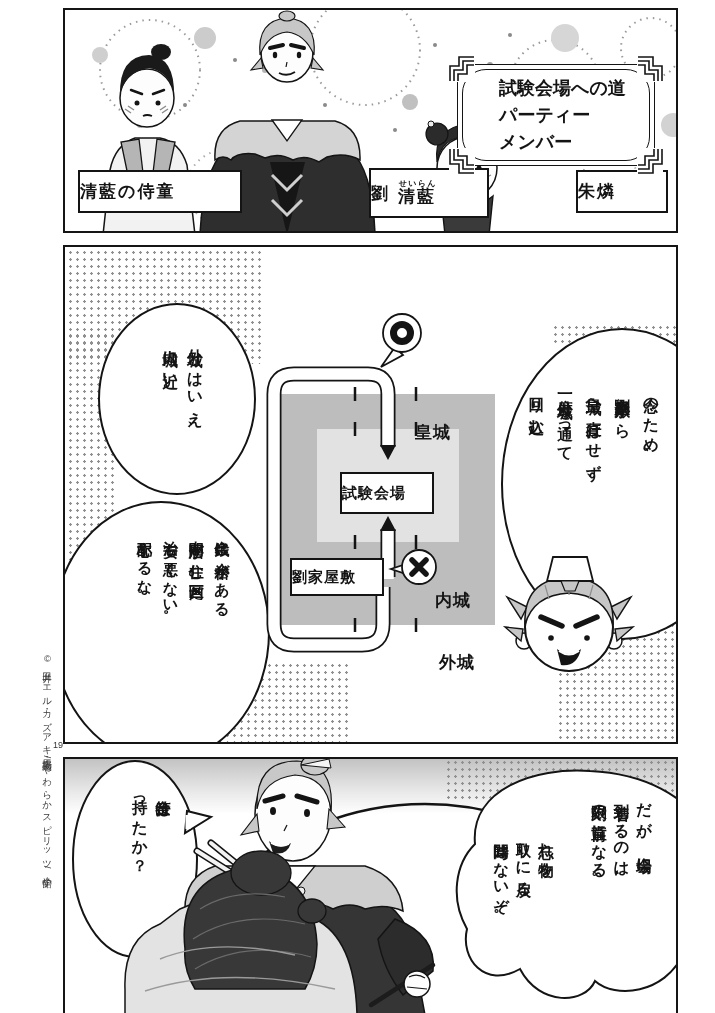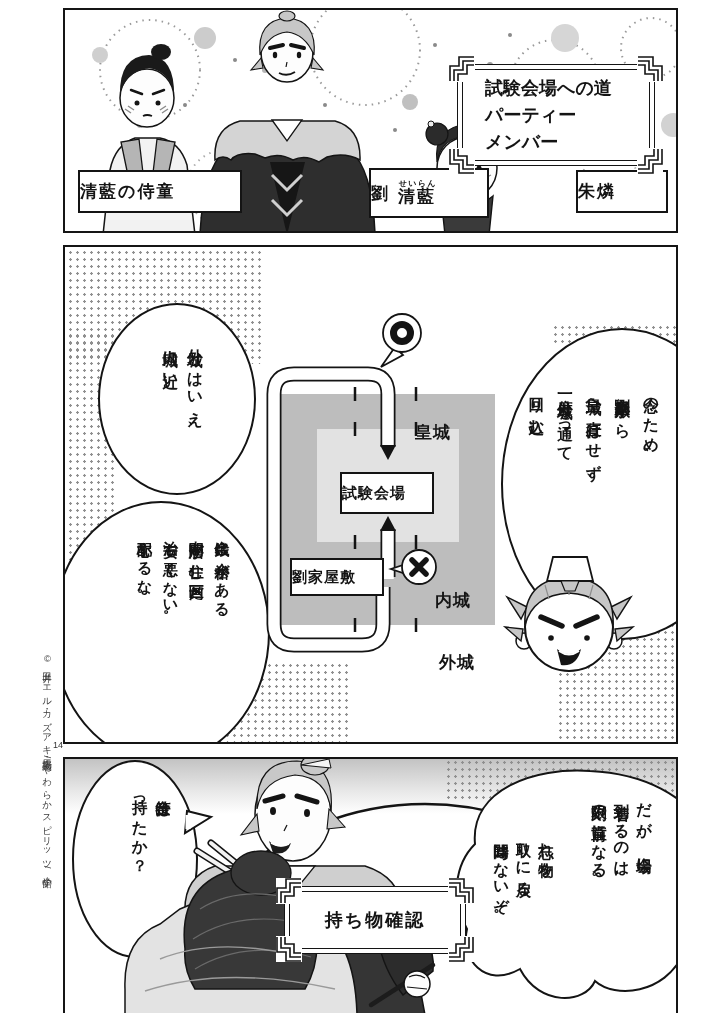--- a/index.html
+++ b/index.html
@@ -26,21 +26,21 @@
   .c-bl{left:-9px;bottom:-9px;transform:scaleY(-1);}
   .c-br{right:-9px;bottom:-9px;transform:scale(-1,-1);}
   .sidebar-credit{position:absolute;left:40px;top:653px;height:356px;writing-mode:vertical-rl;
                   font-size:9.5px;letter-spacing:1px;color:#3a3a3a;z-index:2;}
   .page-number{position:absolute;left:53px;top:740px;font-size:9px;color:#333;z-index:2;}
 </style>
 </head>
 <body>
 
 <div class="sidebar-credit">©田井ノエル・カズアキ・馬場彩玖/やわらかスピリッツ/小学館</div>
-<div class="page-number">14</div>
+<div class="page-number">19</div>
 
 <div class="panel" style="left:63px;top:8px;width:615px;height:225px;">
   <svg width="615" height="225" viewBox="0 0 615 225">
     <g fill="none">
       <circle cx="85" cy="60" r="50" stroke="#9a9a9a" stroke-width="2" stroke-dasharray="1.5 5"></circle>
       <circle cx="300" cy="40" r="55" stroke="#9a9a9a" stroke-width="2" stroke-dasharray="1.5 5"></circle>
       <circle cx="490" cy="75" r="45" stroke="#9a9a9a" stroke-width="2" stroke-dasharray="1.5 5"></circle>
       <circle cx="160" cy="178" r="38" stroke="#ababab" stroke-width="2" stroke-dasharray="1.5 5"></circle>
       <circle cx="586" cy="38" r="30" stroke="#9a9a9a" stroke-width="2" stroke-dasharray="1.5 5"></circle>
       <circle cx="545" cy="170" r="28" stroke="#ababab" stroke-width="2" stroke-dasharray="1.5 5"></circle>
@@ -141,21 +141,21 @@
           <rect width="26" height="26" fill="#fff"></rect>
           <path d="M1 25 V10 H10 V1 H25 M5 25 V14 H14 V5 H25 M9 25 V18 H18 V9 H25" fill="none" stroke="#141414" stroke-width="1.6"></path>
         </svg>
       </span>
     <span class="corner c-br">
         <svg width="26" height="26" viewBox="0 0 26 26">
           <rect width="26" height="26" fill="#fff"></rect>
           <path d="M1 25 V10 H10 V1 H25 M5 25 V14 H14 V5 H25 M9 25 V18 H18 V9 H25" fill="none" stroke="#141414" stroke-width="1.6"></path>
         </svg>
       </span>
-    <div class="ornate-inner" style="justify-content:flex-start;padding-left:22px;font-size:18px;line-height:1.5;font-weight:600;">試験会場への道
+    <div class="ornate-inner" style="justify-content:flex-start;padding-left:36px;font-size:18px;line-height:1.5;font-weight:600;border-radius:24px;">試験会場への道
 パーティー
 メンバー</div>
   </div>
 
   <div class="name-box" style="left:13px;top:160px;width:160px;height:39px;">
       <span>清藍の侍童</span>
     </div>
   <div class="name-box" style="left:304px;top:158px;width:116px;height:46px;">
     <span style="margin-right:8px;">劉</span>
     <ruby><span>清藍</span><rt style="font-size:8px;letter-spacing:0;">せいらん</rt></ruby>
@@ -292,47 +292,20 @@
       <path d="M 132 92 L 170 116 M 146 84 L 178 110" stroke="#f2f2f2" stroke-width="4" stroke-linecap="round"></path>
       <path d="M60 230 Q58 180 95 165 L115 150 Q160 128 210 140 L250 160 Q290 180 292 256 L60 256 Z" fill="#e3e3e3" stroke="#141414" stroke-width="1.5"></path>
       <path d="M120 190 Q112 120 180 108 Q248 112 252 185 Q252 210 240 230 L130 230 Q118 210 120 190 Z" fill="#383838" stroke="#141414" stroke-width="1.5"></path>
       <ellipse cx="196" cy="114" rx="30" ry="22" fill="#383838" stroke="#141414" stroke-width="1.3"></ellipse>
       <ellipse cx="247" cy="152" rx="14" ry="12" fill="#383838" stroke="#141414" stroke-width="1.3"></ellipse>
       <path d="M135 150 Q170 128 220 138 M128 180 Q175 150 240 165 M130 210 Q180 180 246 198" stroke="#6a6a6a" stroke-width="1.2" fill="none"></path>
       <path d="M95 200 Q150 178 230 196 M80 232 Q160 206 270 230" stroke="#9a9a9a" stroke-width="1.4" fill="none"></path>
     </g>
   </svg>
 
-  <div class="ornate-box" style="left:219px;top:127px;width:180px;height:66px;">
-    <span class="corner c-tl">
-        <svg width="26" height="26" viewBox="0 0 26 26">
-          <rect width="26" height="26" fill="#fff"></rect>
-          <path d="M1 25 V10 H10 V1 H25 M5 25 V14 H14 V5 H25 M9 25 V18 H18 V9 H25" fill="none" stroke="#141414" stroke-width="1.6"></path>
-        </svg>
-      </span>
-    <span class="corner c-tr">
-        <svg width="26" height="26" viewBox="0 0 26 26">
-          <rect width="26" height="26" fill="#fff"></rect>
-          <path d="M1 25 V10 H10 V1 H25 M5 25 V14 H14 V5 H25 M9 25 V18 H18 V9 H25" fill="none" stroke="#141414" stroke-width="1.6"></path>
-        </svg>
-      </span>
-    <span class="corner c-bl">
-        <svg width="26" height="26" viewBox="0 0 26 26">
-          <rect width="26" height="26" fill="#fff"></rect>
-          <path d="M1 25 V10 H10 V1 H25 M5 25 V14 H14 V5 H25 M9 25 V18 H18 V9 H25" fill="none" stroke="#141414" stroke-width="1.6"></path>
-        </svg>
-      </span>
-    <span class="corner c-br">
-        <svg width="26" height="26" viewBox="0 0 26 26">
-          <rect width="26" height="26" fill="#fff"></rect>
-          <path d="M1 25 V10 H10 V1 H25 M5 25 V14 H14 V5 H25 M9 25 V18 H18 V9 H25" fill="none" stroke="#141414" stroke-width="1.6"></path>
-        </svg>
-      </span>
-    <div class="ornate-inner" style="font-size:18px;font-weight:600;letter-spacing:2px;">持ち物確認</div>
-  </div>
 
   <div class="vtext" style="left:522px;top:33px;width:68px;height:175px;font-size:15.5px;line-height:1.45;letter-spacing:1px;">だが、会場に
 到着するのは、
 刻限の直前になる。</div>
   <div class="vtext" style="left:424px;top:72px;width:68px;height:150px;font-size:15.5px;line-height:1.45;letter-spacing:1px;">忘れ物を
 取りに戻る
 時間はないぞ。</div>
   <div class="vtext" style="left:62px;top:28px;width:48px;height:150px;font-size:15.5px;line-height:1.5;letter-spacing:2px;">金符は
 持ったか？</div>
 </div>

